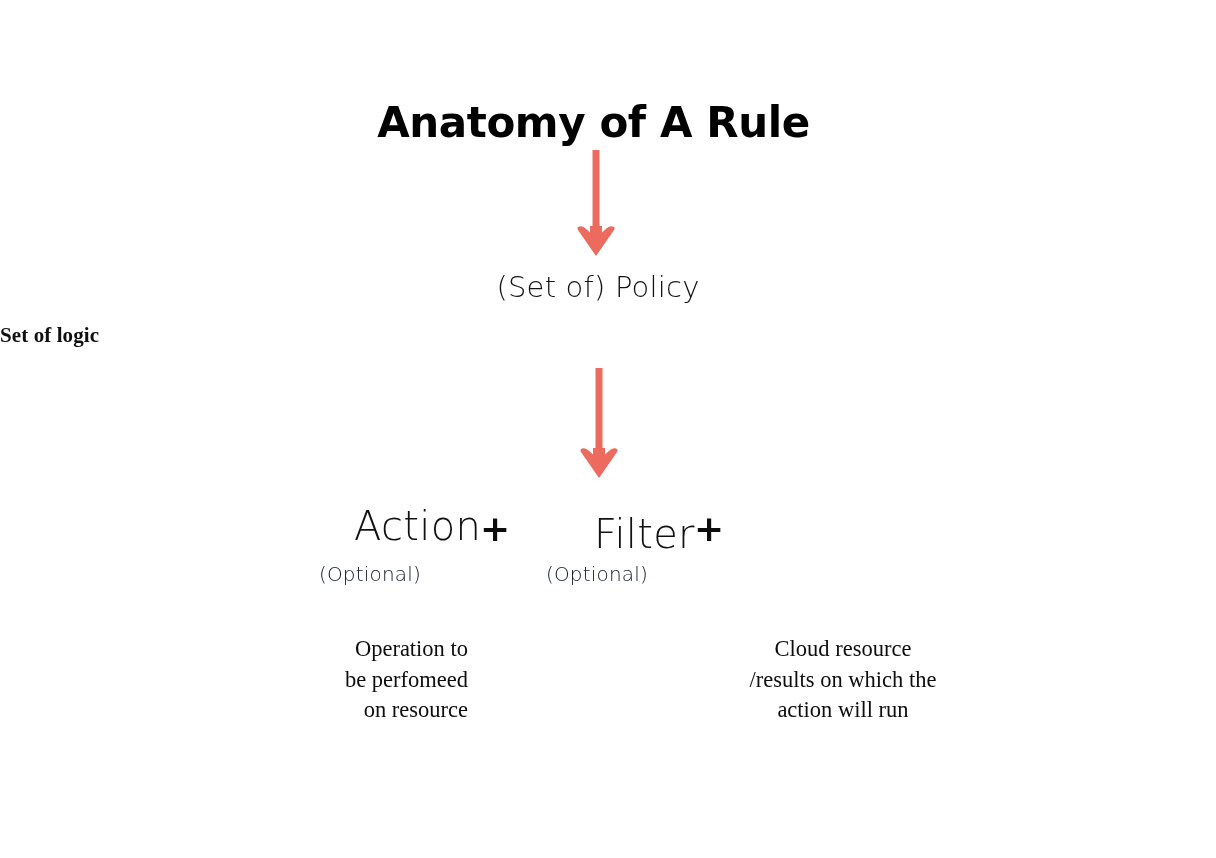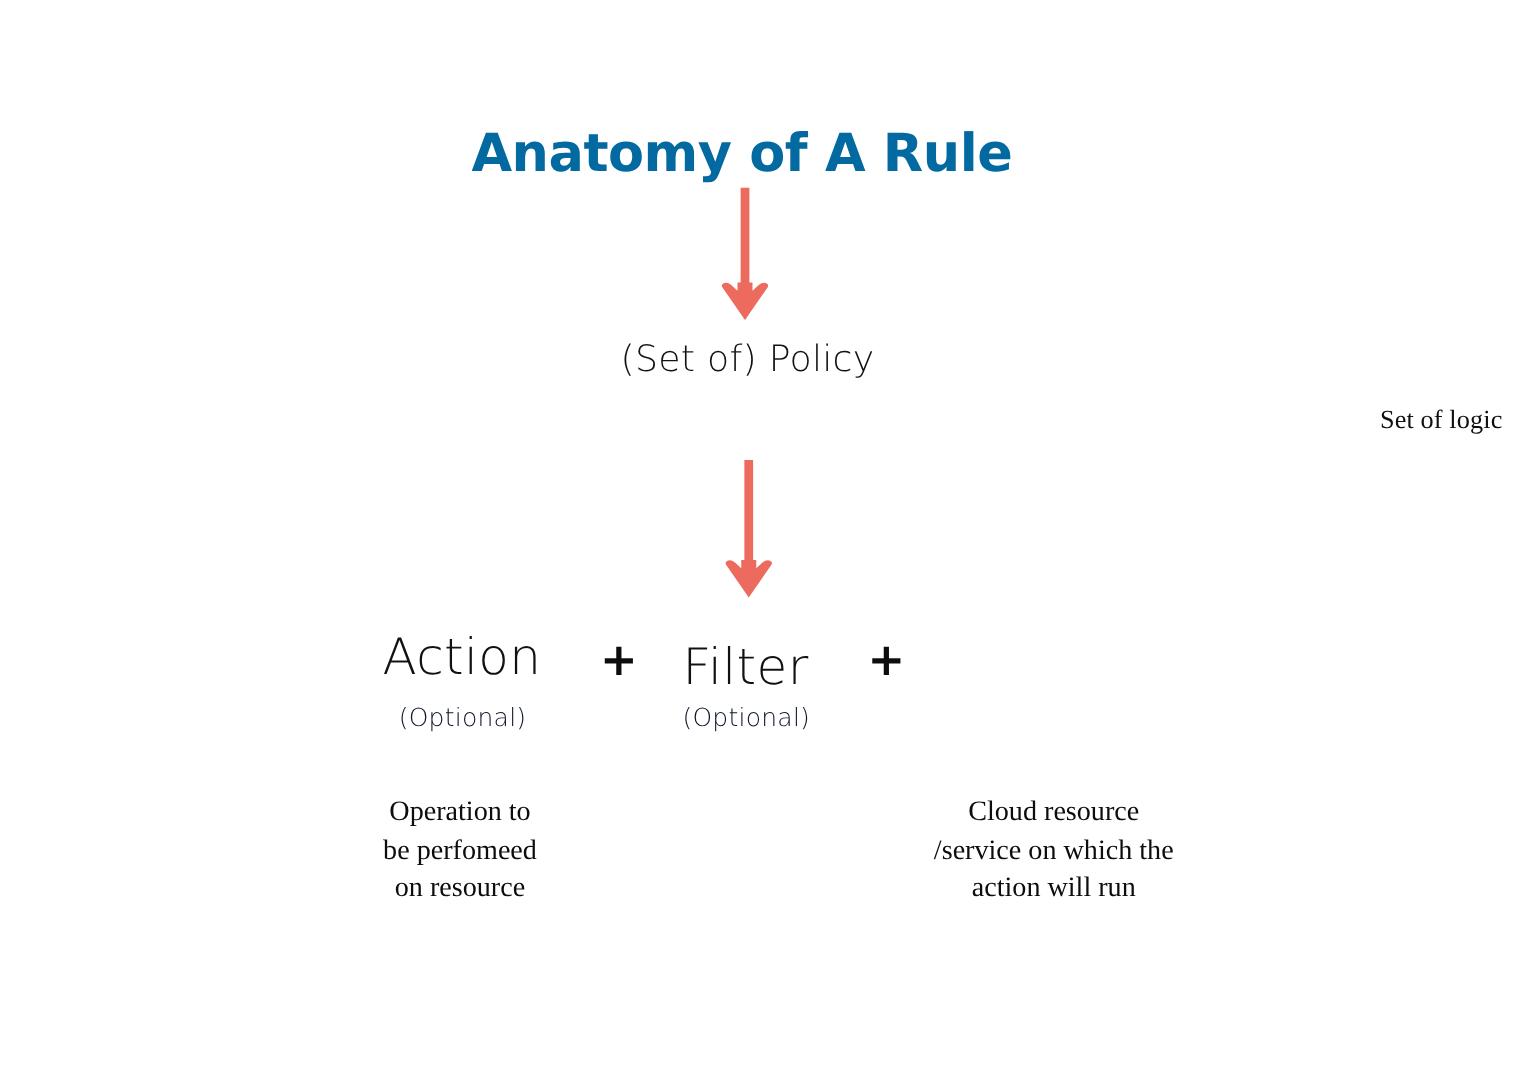--- a/index.html
+++ b/index.html
@@ -26,21 +26,21 @@
   .title {
     position: absolute;
     left: 0;
     top: 101px;
     width: 1187px;
     text-align: center;
     font-family: "DejaVu Sans", sans-serif;
     font-weight: 700;
     font-size: 42px;
     letter-spacing: -0.4px;
-    color: #0369a1;
+    color: #000000;
     line-height: 1.05;
   }
 
   
   .arrow {
     position: absolute;
   }
 
   .arrow-1 { left: 568px; top: 150px; }
   .arrow-2 { left: 571px; top: 368px; }
@@ -58,23 +58,23 @@
     letter-spacing: 0.2px;
     color: #121212;
     line-height: 1.2;
   }
 
   .policy-sub {
     position: absolute;
     left: 0;
     top: 323px;
     width: 1202px;
-    text-align: right;
+    text-align: left;
     font-family: "Liberation Serif", serif;
-    font-weight: 400;
+    font-weight: 700;
     font-size: 21px;
     color: #101010;
     letter-spacing: 0.1px;
   }
 
   
   .components {
     position: absolute;
     left: 288px;
     top: 498px;
@@ -84,20 +84,21 @@
 
   .comp-word {
     position: absolute;
     font-family: "DejaVu Sans", sans-serif;
     font-weight: 300;
     font-size: 40px;
     letter-spacing: 0.3px;
     color: #111111;
     white-space: nowrap;
     line-height: 1;
+    margin-left: 48px;
   }
 
   .comp-action   { left: 18px;  top: 8px; }
   .comp-filter   { left: 258px; top: 16px; }
   .comp-resource { left: 450px; top: 8px; }
 
   .plus {
     position: absolute;
     font-family: "DejaVu Sans", sans-serif;
     font-weight: 600;
@@ -135,21 +136,21 @@
 
   .desc-col {
     font-family: "Liberation Serif", serif;
     font-size: 22.5px;
     line-height: 30.5px;
     color: #0d0d0d;
     text-align: center;
     white-space: pre-line;
   }
 
-  .desc-col-action   { width: 200px; }
+  .desc-col-action   { width: 200px; text-align: right; }
   .desc-col-filter   { width: 210px; margin-left: 8px; }
   .desc-col-resource { width: 250px; margin-left: 6px; }
 </style>
 </head>
 <body>
 
 <div class="canvas">
 
   <div class="title">Anatomy of A Rule</div>
 
@@ -207,17 +208,17 @@
 
   <div class="optional optional-filter">(Optional)</div>
 
   <div class="descriptions">
     <div class="desc-col desc-col-action">Operation to
 be perfomeed
 on resource</div>
 
 
     <div class="desc-col desc-col-resource">Cloud resource
-/service on which the
+/results on which the
 action will run</div>
   </div>
 
 </div>
 
 </body></html>

